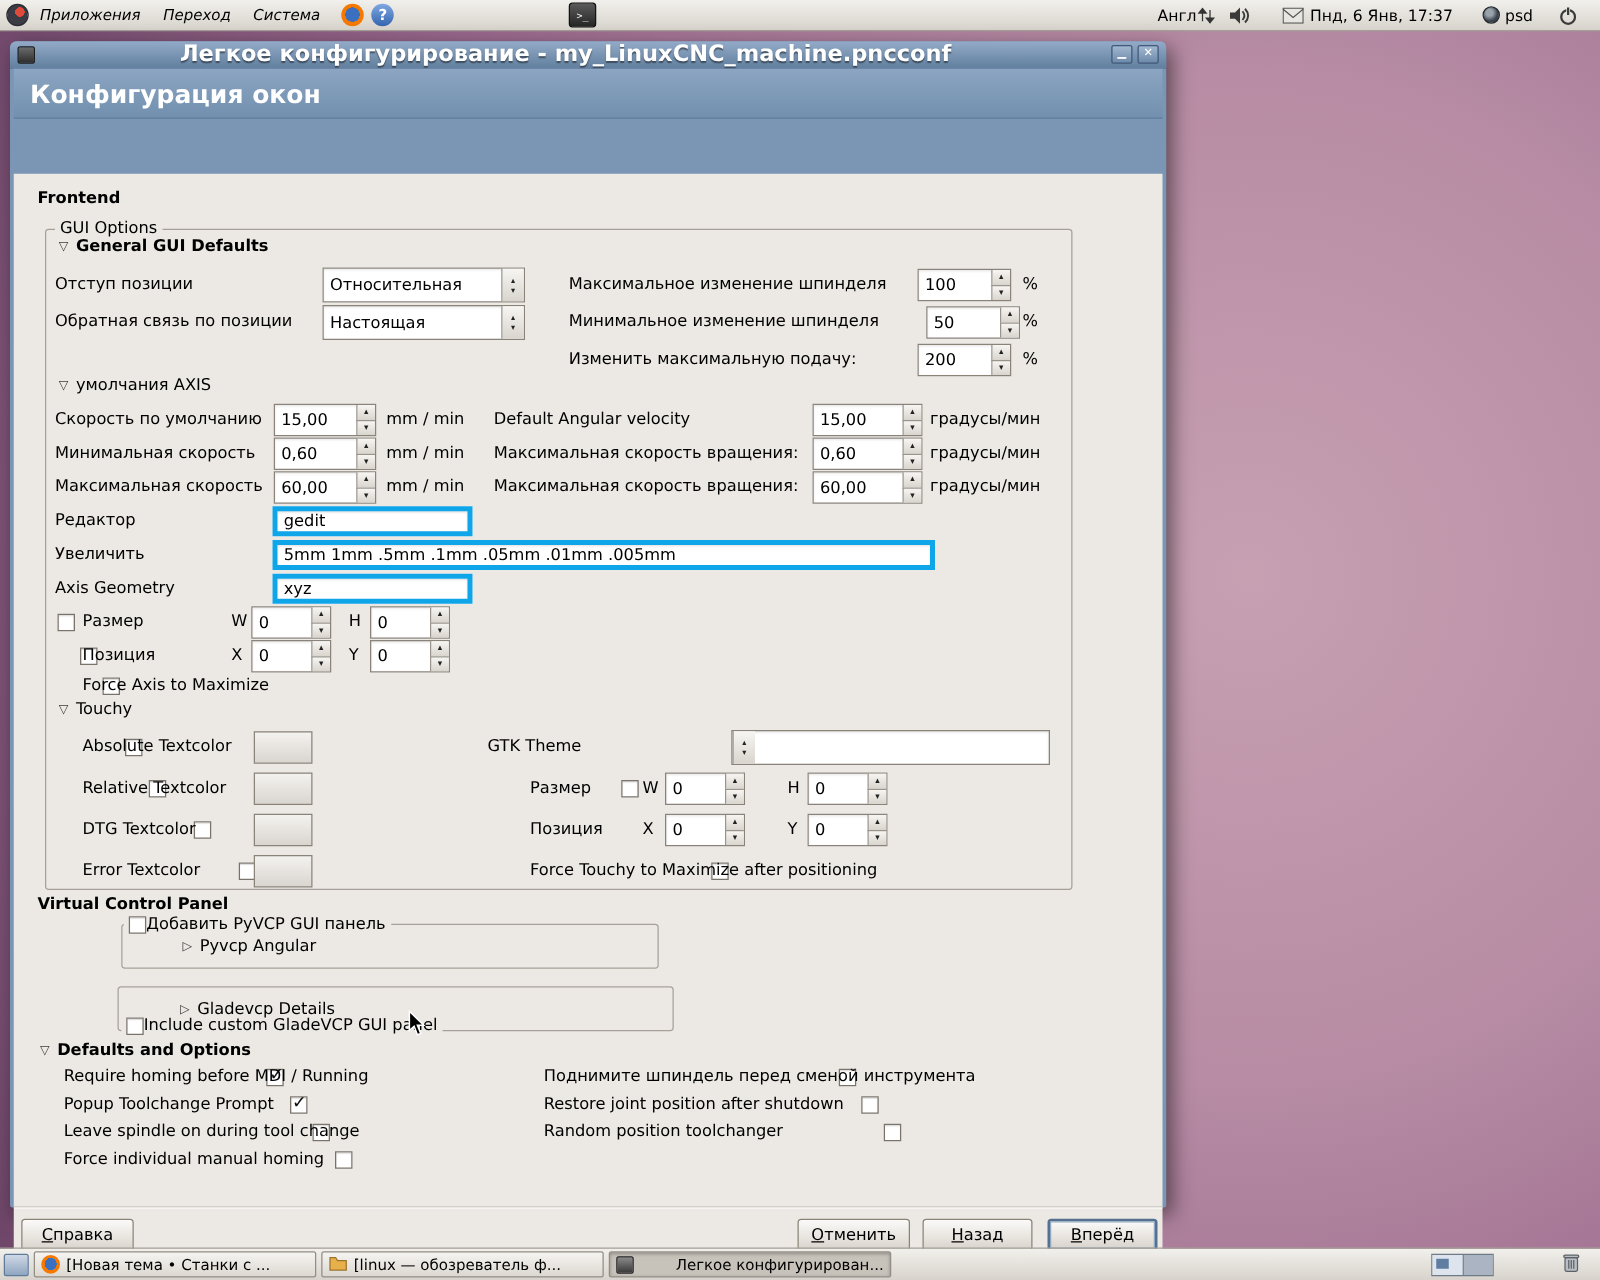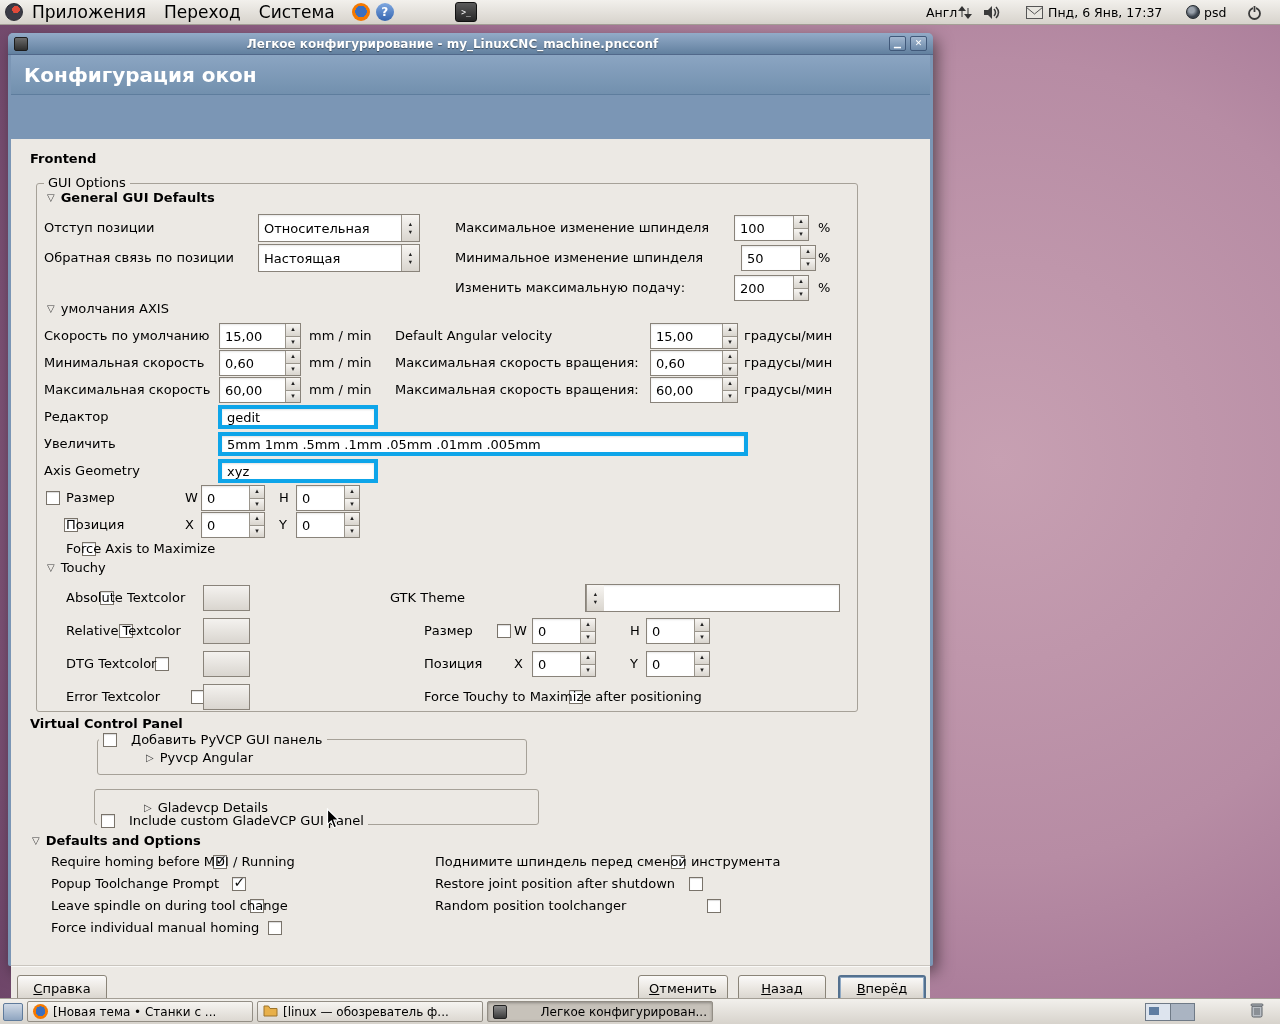--- a/index.html
+++ b/index.html
@@ -11,21 +11,21 @@
   .u{text-decoration:underline;}
 
   
   .desktop{position:absolute;left:0;top:0;width:1280px;height:1024px;
     background:radial-gradient(circle at 78% 45%, #c7a0b2 0%, #b78ca4 35%, #99688c 65%, #6d4568 100%);}
 
   
   .toppanel{position:absolute;left:0;top:0;width:1280px;height:25px;box-sizing:border-box;
     background:linear-gradient(#f2f0ec,#d7d3cc);border-bottom:1px solid #a49f96;
     display:flex;align-items:center;}
-  .menuitem{padding:0 9px;font-size:17px;line-height:25px;cursor:default;}
+  .menuitem{padding:0 9px;font-size:12px;line-height:25px;cursor:default;font-style:italic;}
   .logo{width:18px;height:18px;border-radius:50%;margin-left:5px;
     background:radial-gradient(circle at 62% 35%, #e04a3a 0 26%, #3b3b46 27% 100%);
     border:1px solid #2b2b33;box-sizing:border-box;}
   .ffcircle{width:18px;height:18px;border-radius:50%;display:inline-block;
     background:radial-gradient(circle at 50% 48%, #3b6fc0 0 44%, #f57900 45% 100%);}
   .helpcircle{width:18px;height:18px;border-radius:50%;background:linear-gradient(#7fa8e0,#3565b0);
     color:#fff;font-size:12px;font-weight:bold;display:inline-flex;align-items:center;justify-content:center;}
   .termicon{position:absolute;left:455px;top:2px;width:22px;height:20px;border-radius:3px;
     background:linear-gradient(#5a5a5a,#262626);border:1px solid #111;box-sizing:border-box;
     color:#fff;font-size:8px;font-family:"DejaVu Sans Mono",monospace;display:flex;align-items:center;justify-content:center;}
@@ -36,21 +36,21 @@
 
   
   .window{position:absolute;left:8px;top:33px;width:925px;height:933px;
     background:#7b96b5;border-radius:6px 6px 2px 2px;box-shadow:4px 6px 16px rgba(0,0,0,.5);}
   .titlebar{position:absolute;left:0;top:0;width:100%;height:22px;border-radius:5px 5px 0 0;
     background:linear-gradient(#93abc8,#627f a0);background:linear-gradient(#93abc8,#62809f);
     border-bottom:1px solid #51688a;box-sizing:border-box;}
   .appicon{position:absolute;left:6px;top:4px;width:14px;height:14px;border-radius:2px;
     background:linear-gradient(#6b6b6b,#2e2e2e);border:1px solid #1d1d1d;box-sizing:border-box;}
   .wintitle{position:absolute;left:30px;right:66px;top:0;height:22px;line-height:22px;text-align:center;
-    color:#fff;font-weight:bold;font-size:12px;text-shadow:0 1px 1px rgba(0,0,0,.45);
+    color:#fff;font-weight:bold;font-size:18px;text-shadow:0 1px 1px rgba(0,0,0,.45);
     white-space:nowrap;overflow:hidden;}
   .tbtn{position:absolute;top:3px;width:17px;height:15px;border:1px solid #41597a;border-radius:2px;
     background:linear-gradient(#a2b7cf,#6d8aaa);color:#fff;display:flex;align-items:center;justify-content:center;box-sizing:border-box;}
   .tbtn i{font-style:normal;font-size:9px;line-height:1;}
   .winheader{position:absolute;left:3px;top:22px;width:919px;height:40px;box-sizing:border-box;
     background:linear-gradient(#8ba5c2,#7290ae);border-bottom:1px solid #5e7d9d;
     color:#fff;font-size:20px;font-weight:bold;display:flex;align-items:center;padding:0 13px;}
   .wincontent{position:absolute;left:3px;top:62px;width:919px;height:868px;background:#ece9e4;overflow:hidden;margin-top:44px;}
 
   
@@ -75,21 +75,21 @@
   .cbtn i{font-style:normal;font-size:6.5px;line-height:1;color:#222;}
   .chk{display:inline-block;position:relative;width:14px;height:14px;box-sizing:border-box;
     background:#fff;border:1px solid #79736a;box-shadow:inset 0 1px 1px rgba(0,0,0,.15);flex:none;}
   .chk .check{position:absolute;top:-4px;left:1px;font-size:14px;font-weight:bold;color:#101010;line-height:1.2;}
   .cbtnc{box-sizing:border-box;border:1px solid #89837a;background:linear-gradient(#f4f2ef,#d9d5cf);padding:3px;}
   .cbtnc .sw{width:100%;height:100%;background:#000;}
   .pbtn{box-sizing:border-box;height:26px;border:1px solid #8a8478;border-radius:3px;
     background:linear-gradient(#fbfaf9,#e7e3dd 60%,#d7d3cc);font-size:13px;
     display:flex;align-items:center;justify-content:center;white-space:nowrap;}
   .pbtn.focus{border:2px solid #54718f;box-shadow:inset 0 0 0 1px #8fa9c4;}
-  .vcphead{display:flex;align-items:center;gap:14px;background:#ece9e4;padding:0 4px;height:18px;}
+  .vcphead{display:flex;align-items:center;gap:0;background:#ece9e4;padding:0 4px;height:18px;}
   .sep{border-top:1px solid #c9c5be;border-bottom:1px solid #faf9f7;}
 
   
   .taskbar{position:absolute;left:0;top:998px;width:1280px;height:26px;box-sizing:border-box;
     background:linear-gradient(#f2f0ec,#d7d3cc);border-top:1px solid #a49f96;
     display:flex;align-items:center;gap:4px;padding:0 3px;}
   .showdesk{width:20px;height:18px;border-radius:2px;background:linear-gradient(#cfd9e6,#8fa5c0);
     border:1px solid #5f7b9c;box-sizing:border-box;}
   .wbtn{width:226px;height:21px;box-sizing:border-box;border:1px solid #938e85;border-radius:2px;
     background:linear-gradient(#f6f4f1,#dcd8d1);display:flex;align-items:center;gap:5px;padding:0 5px;

